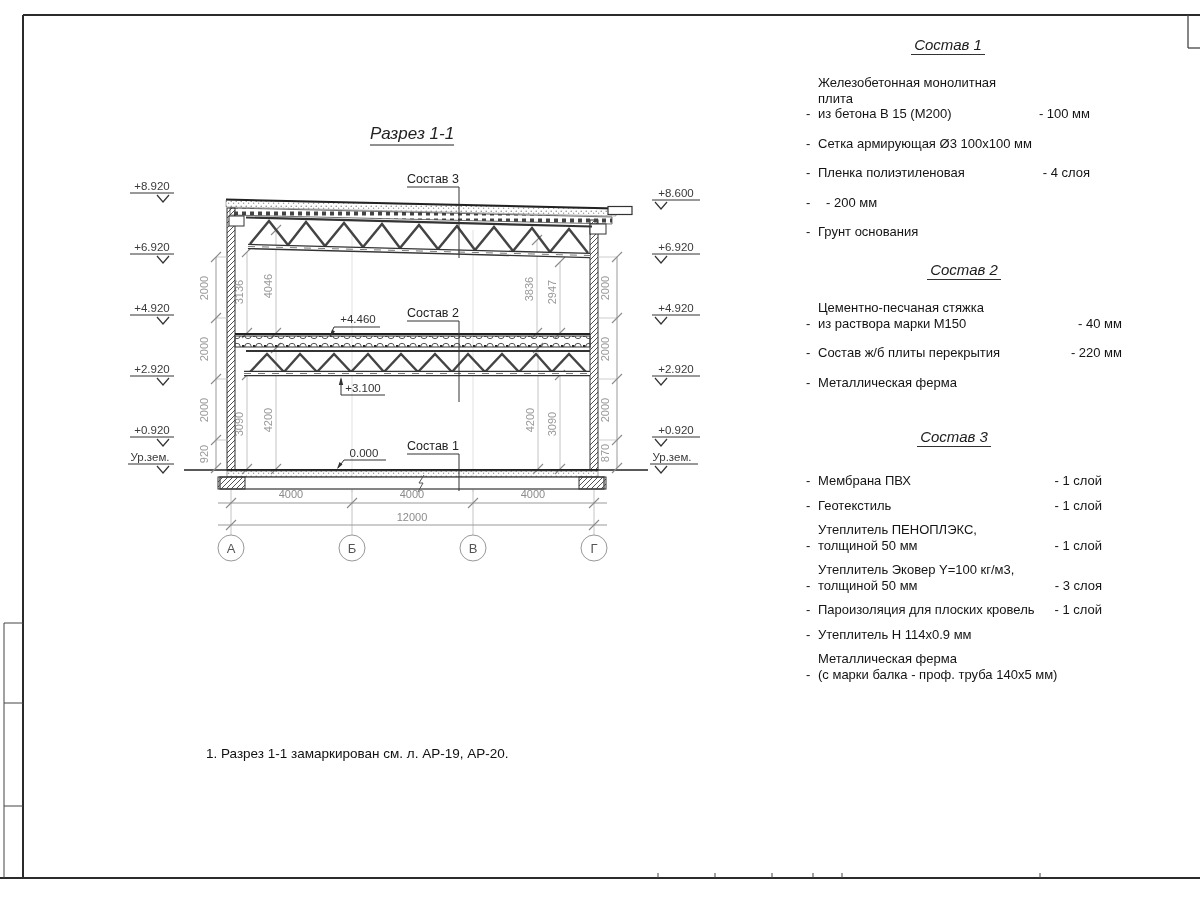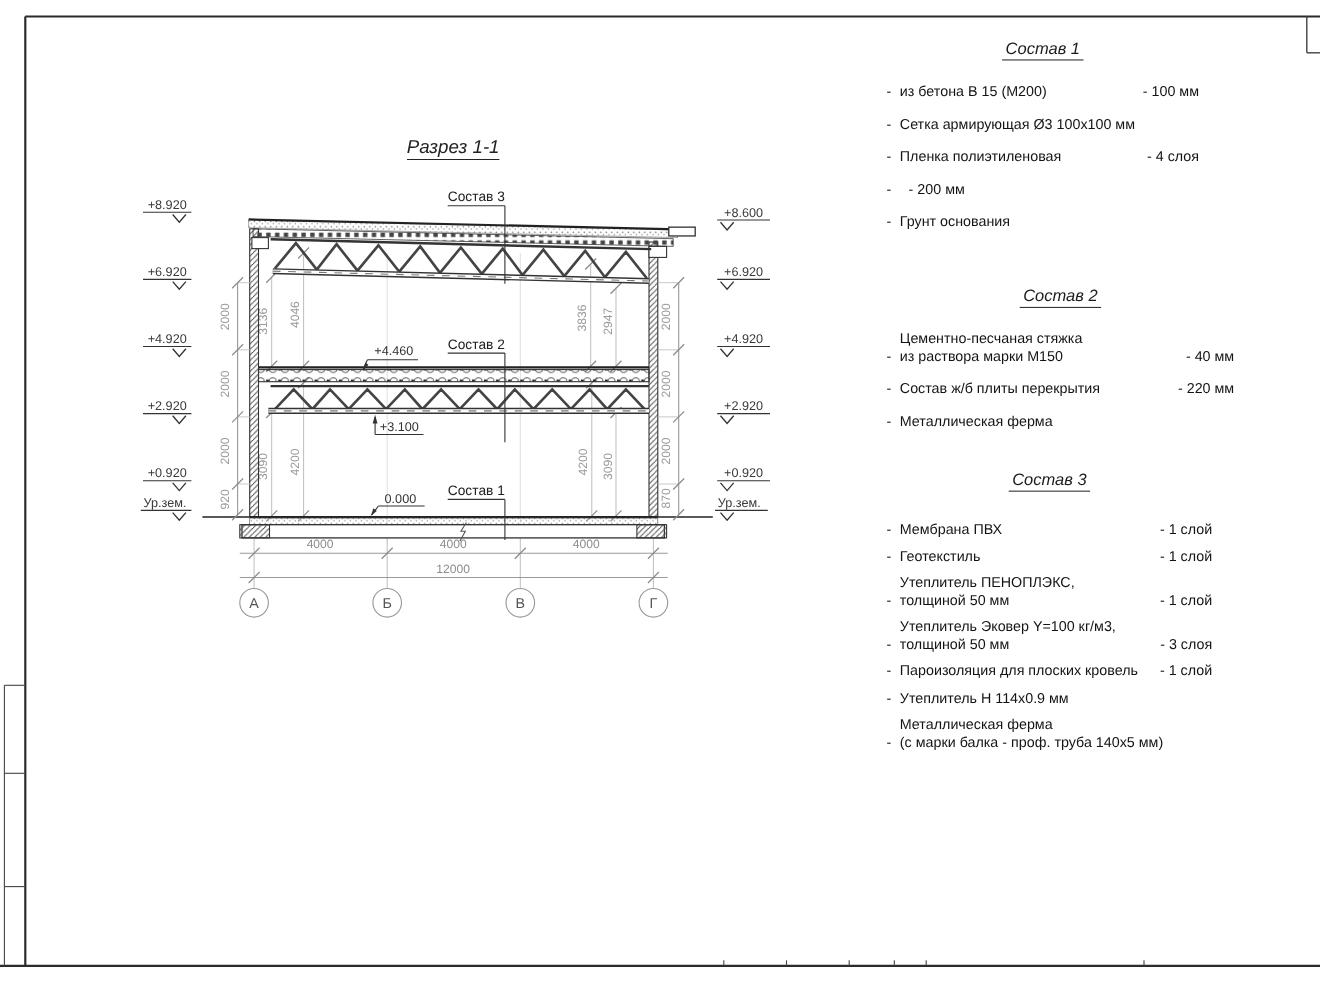--- a/index.html
+++ b/index.html
@@ -307,20 +307,21 @@
     <text class="axisl" x="473" y="553" text-anchor="middle">В</text>
     <text class="axisl" x="594" y="553" text-anchor="middle">Г</text>
   </g>
 </svg>
 
 <div class="spec" style="left:806px;top:36px;width:284px;">
   <h3><span>Состав 1</span></h3>
   <div class="item">
     <span class="dash">-</span>
     <span class="txt">
+          <div>Железобетонная монолитная плита</div>
           <div>из бетона В 15 (М200)</div>
         </span>
     <span class="val">- 100 мм</span>
   </div>
   <div class="item">
     <span class="dash">-</span>
     <span class="txt">Сетка армирующая Ø3 100х100 мм</span>
     <span class="val"></span>
   </div>
   <div class="item">
@@ -404,14 +405,15 @@
   <div class="item">
     <span class="dash">-</span>
     <span class="txt">
           <div>Металлическая ферма</div>
           <div>(с марки балка - проф. труба 140х5 мм)</div>
         </span>
     <span class="val"></span>
   </div>
 </div>
 
+<div class="note">1. Разрез 1-1 замаркирован см. л. АР-19, АР-20.</div>
 
 </div>
 
 </body></html>

